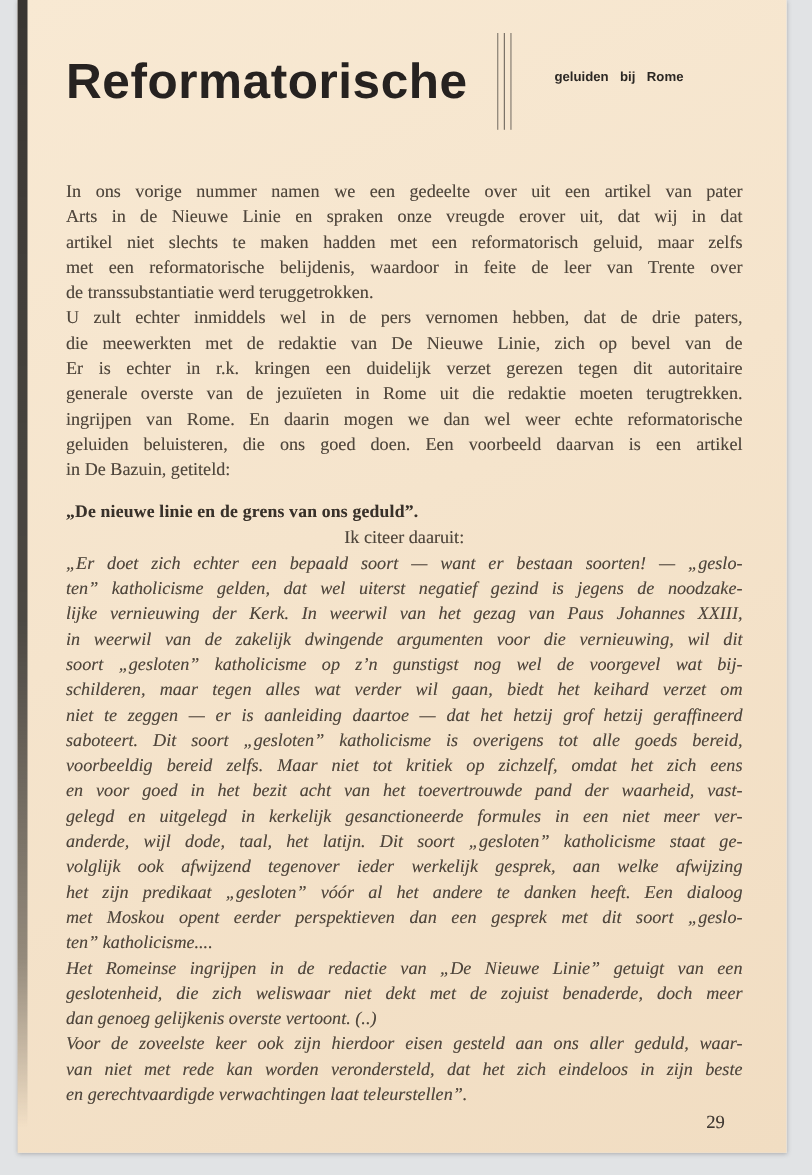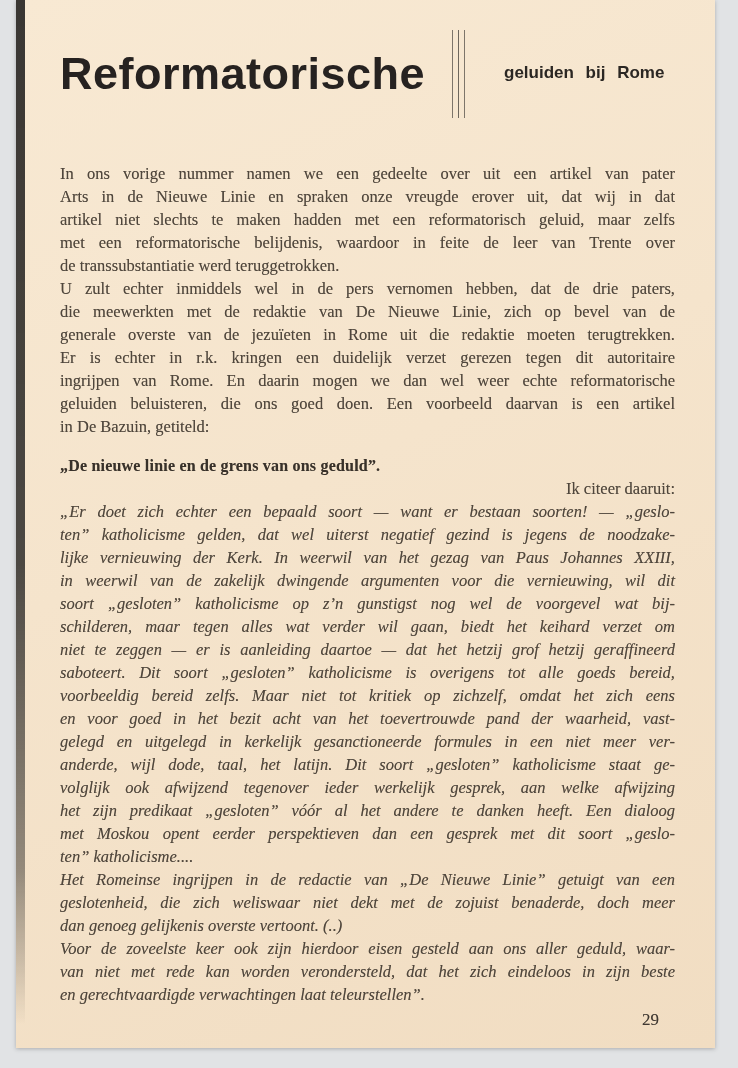--- a/index.html
+++ b/index.html
@@ -26,35 +26,35 @@
     position:absolute; left:44px; top:48px;
     font-family:"Liberation Sans", sans-serif; font-weight:bold;
     font-size:45px; letter-spacing:.5px; color:#262220;
   }
   .rules { position:absolute; left:436px; top:30px; display:flex; gap:5px; }
   .rules div { width:1px; height:88px; background:#7d756a; }
   .rules div:nth-child(2){ background:#6e675d; }
   .subtitle {
     position:absolute; left:488px; top:63px;
     font-family:"Liberation Sans", sans-serif; font-weight:bold;
-    font-size:17px; word-spacing:7px; color:#2b2723;
+    font-size:12px; word-spacing:7px; color:#2b2723;
   }
   .textcol {
     position:absolute; left:44px; top:162px; width:615px;
     color:#4f463c; font-size:16.5px; line-height:23px;
     text-shadow:0 0 .4px rgba(80,70,60,.45);
   }
   .tline { text-align:justify; text-align-last:justify; }
   .block .tline:last-child { text-align-last:left; }
   .italic { font-style:italic; }
   .article-heading {
     font-weight:bold; margin-top:16px;
     color:#38312a; font-size:16px; letter-spacing:.2px;
   }
-  .citeer { text-align:right; }
+  .citeer { text-align:center; }
   .pagenum {
     text-align:right; padding-right:16px; margin-top:2px;
     font-weight:normal; font-size:17px; color:#3f3832;
   }
 </style>
 </head>
 <body>
 
 <div class="paper">
 
@@ -76,22 +76,22 @@
         <div class="tline">In ons vorige nummer namen we een gedeelte over uit een artikel van pater</div>
         <div class="tline">Arts in de Nieuwe Linie en spraken onze vreugde erover uit, dat wij in dat</div>
         <div class="tline">artikel niet slechts te maken hadden met een reformatorisch geluid, maar zelfs</div>
         <div class="tline">met een reformatorische belijdenis, waardoor in feite de leer van Trente over</div>
         <div class="tline">de transsubstantiatie werd teruggetrokken.</div>
       </div>
 
     <div class="block roman">
         <div class="tline">U zult echter inmiddels wel in de pers vernomen hebben, dat de drie paters,</div>
         <div class="tline">die meewerkten met de redaktie van De Nieuwe Linie, zich op bevel van de</div>
+        <div class="tline">Er is echter in r.k. kringen een duidelijk verzet gerezen tegen dit autoritaire</div>
         <div class="tline">generale overste van de jezuïeten in Rome uit die redaktie moeten terugtrekken.</div>
-        <div class="tline">Er is echter in r.k. kringen een duidelijk verzet gerezen tegen dit autoritaire</div>
         <div class="tline">ingrijpen van Rome. En daarin mogen we dan wel weer echte reformatorische</div>
         <div class="tline">geluiden beluisteren, die ons goed doen. Een voorbeeld daarvan is een artikel</div>
         <div class="tline">in De Bazuin, getiteld:</div>
       </div>
 
     <div class="article-heading">„De nieuwe linie en de grens van ons geduld”.</div>
 
     <div class="citeer">Ik citeer daaruit:</div>
 
     <div class="block italic">

